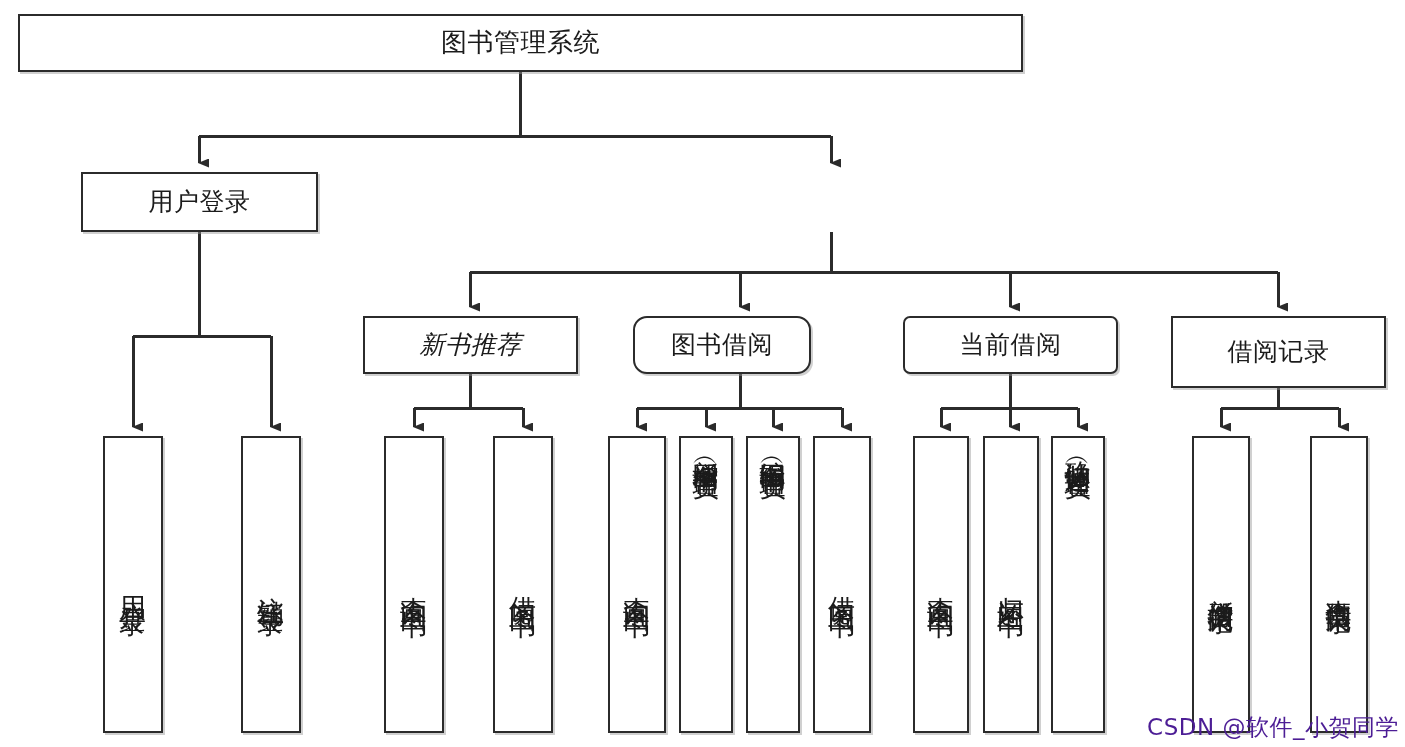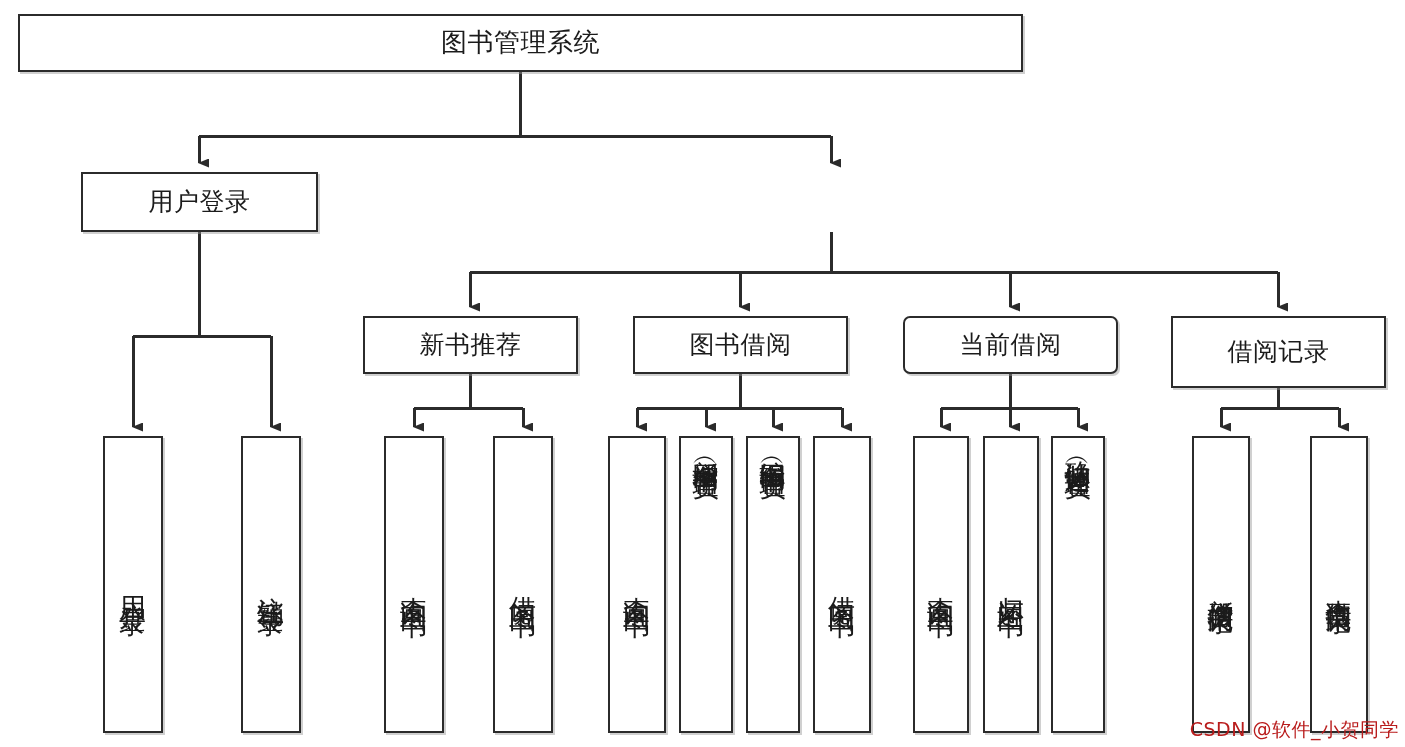--- a/index.html
+++ b/index.html
@@ -74,22 +74,22 @@
     align-items: flex-start;
   }
   .node.vert.tall-text .label {
     padding-top: 2px;
   }
   
   #watermark {
     position: absolute;
     right: 6px;
     bottom: 4px;
-    font-size: 19px;
-    color: #b91c1c;
+    font-size: 23px;
+    color: #4c1d95;
     letter-spacing: 0.5px;
     white-space: nowrap;
     font-family: "DejaVu Sans", "Liberation Sans", sans-serif;
   }
 </style>
 </head>
 <body>
 
 <div id="diagram-root">
 
@@ -145,25 +145,25 @@
 
   <div class="node horiz root" style="left:18px; top:14px; width:1005px; height:58px;">
     <span class="label">图书管理系统</span>
   </div>
 
   <div class="node horiz" style="left:81px; top:172px; width:237px; height:60px;">
     <span class="label">用户登录</span>
   </div>
 
 
-  <div class="node horiz" style="left:363px; top:316px; width:215px; height:58px;">
+  <div class="node horiz" style="left:363px; top:316px; width:215px; height:58px;font-style:italic;">
     <span class="label">新书推荐</span>
   </div>
 
-  <div class="node horiz" style="left:633px; top:316px; width:215px; height:58px;">
+  <div class="node horiz" style="left:633px; top:316px; width:178px; height:58px;border-radius:14px;">
     <span class="label">图书借阅</span>
   </div>
 
   <div class="node horiz" style="left:903px; top:316px; width:215px; height:58px;border-radius:7px;">
     <span class="label">当前借阅</span>
   </div>
 
   <div class="node horiz" style="left:1171px; top:316px; width:215px; height:72px;">
     <span class="label">借阅记录</span>
   </div>

